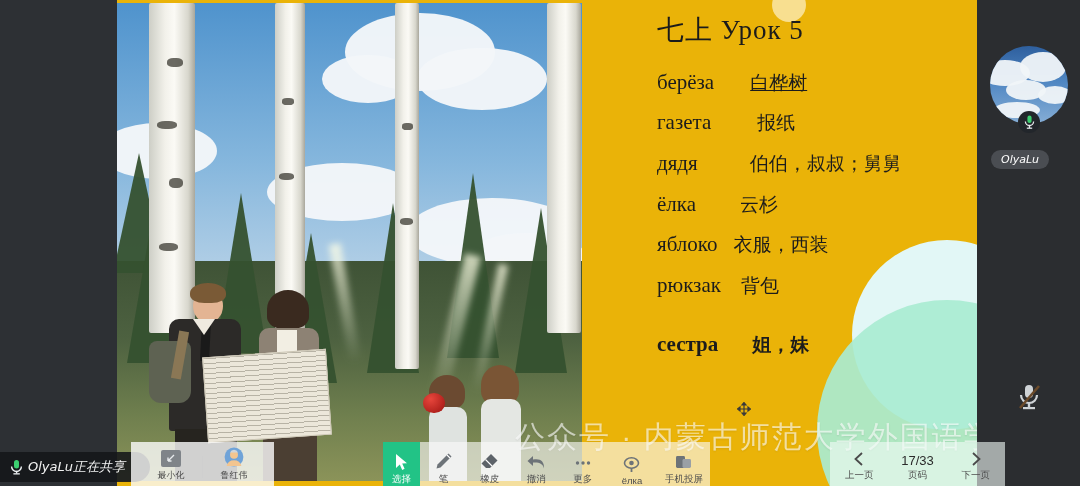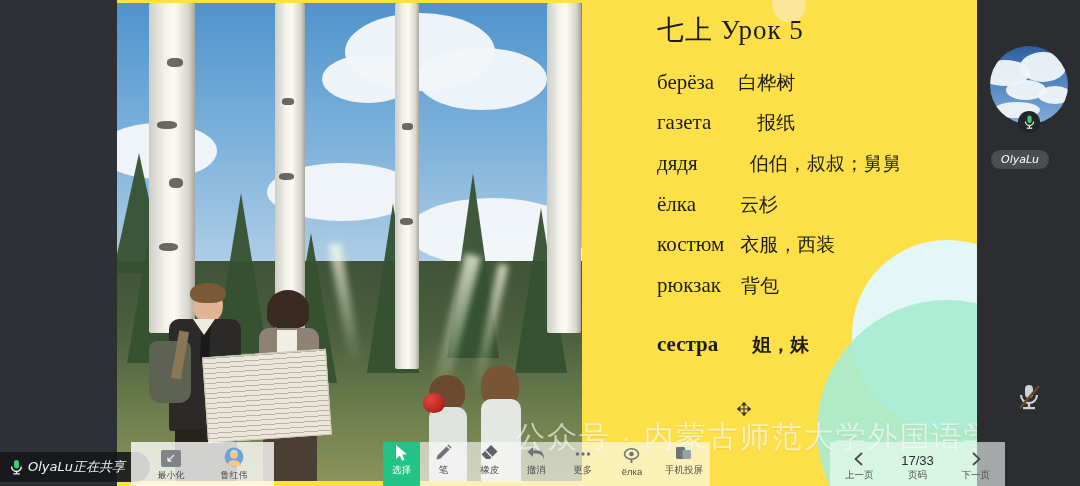--- a/index.html
+++ b/index.html
@@ -6,21 +6,21 @@
   html,body { width:1080px; height:486px; overflow:hidden; }
   body {
     background:#2d3034;
     font-family:"Liberation Sans","DejaVu Sans",sans-serif;
     position:relative;
   }
 
   
   #slide {
     position:absolute; left:117px; top:0; width:860px; height:486px;
-    background:#fde047; overflow:hidden;
+    background:#eab308; overflow:hidden;
   }
 
   
   #photo {
     position:absolute; left:0; top:3px; width:465px; height:478px;
     overflow:hidden;
     background:linear-gradient(#5e9fd4 0%,#78b2de 30%,#9cc6e6 52%,#8fae86 68%,#55663f 100%);
   }
   .sky { position:absolute; left:0; top:0; width:100%; height:56%;
          background:linear-gradient(#4f93cd,#86b7dd 60%,#b2cfe6); }
@@ -124,21 +124,21 @@
   #host-bar .hlabel { font-size:9px; color:#4a4a4a; white-space:nowrap; }
   .hdivider { width:1px; height:22px; background:#cfcfcf; margin-bottom:8px; }
 
   #tool-bar {
     position:absolute; left:383px; bottom:0; width:327px; height:44px;
     background:rgba(250,250,250,.62);
     display:flex; align-items:stretch;
   }
   .tcell {
     display:flex; flex-direction:column; align-items:center; justify-content:flex-end;
-    gap:2px; padding-bottom:9px; width:50px;
+    gap:2px; padding-bottom:0; width:50px;
   }
   .tcell.active { background:#22c386; width:40px; }
   .tcell .tlabel { font-size:9.5px; color:#4e4e4e; white-space:nowrap; }
   .tcell.active .tlabel { color:#fff; }
 
   #page-bar {
     position:absolute; left:830px; bottom:0; width:175px; height:44px;
     background:rgba(244,252,249,.60);
     display:flex; align-items:flex-end; justify-content:space-around;
   }
@@ -231,36 +231,36 @@
       <div class="phair" style="left:12px;top:0px;width:38px;height:40px;background:#7a5535;border-radius:50% 50% 35% 35%;"></div>
       <div class="pbody" style="left:12px;top:34px;width:40px;height:86px;background:#e4e7e3;"></div>
     </div>
   </div>
 
   <div id="vocab">
     <div id="slide-title">七上 Урок 5</div>
 
     <div class="vrow" style="top:70px;">
       <span class="vru">берёза</span>
-      <span class="vcn" style="margin-left:20px;">白桦树</span>
+      <span class="vcn" style="margin-left:32px;text-decoration:underline;">白桦树</span>
     </div>
     <div class="vrow" style="top:110px;">
       <span class="vru">газета</span>
       <span class="vcn" style="margin-left:42px;">报纸</span>
     </div>
     <div class="vrow" style="top:151px;">
       <span class="vru">дядя</span>
       <span class="vcn" style="margin-left:48px;">伯伯，叔叔；舅舅</span>
     </div>
     <div class="vrow" style="top:192px;">
       <span class="vru">ёлка</span>
       <span class="vcn" style="margin-left:40px;">云杉</span>
     </div>
     <div class="vrow" style="top:232px;">
-      <span class="vru">костюм</span>
+      <span class="vru">яблоко</span>
       <span class="vcn" style="margin-left:12px;">衣服，西装</span>
     </div>
     <div class="vrow" style="top:273px;">
       <span class="vru">рюкзак</span>
       <span class="vcn" style="margin-left:16px;text-align:right;">背包</span>
     </div>
     <div class="vrow" style="top:332px;font-weight:bold;">
       <span class="vru">сестра</span>
       <span class="vcn" style="margin-left:30px;">姐，妹</span>
     </div>

